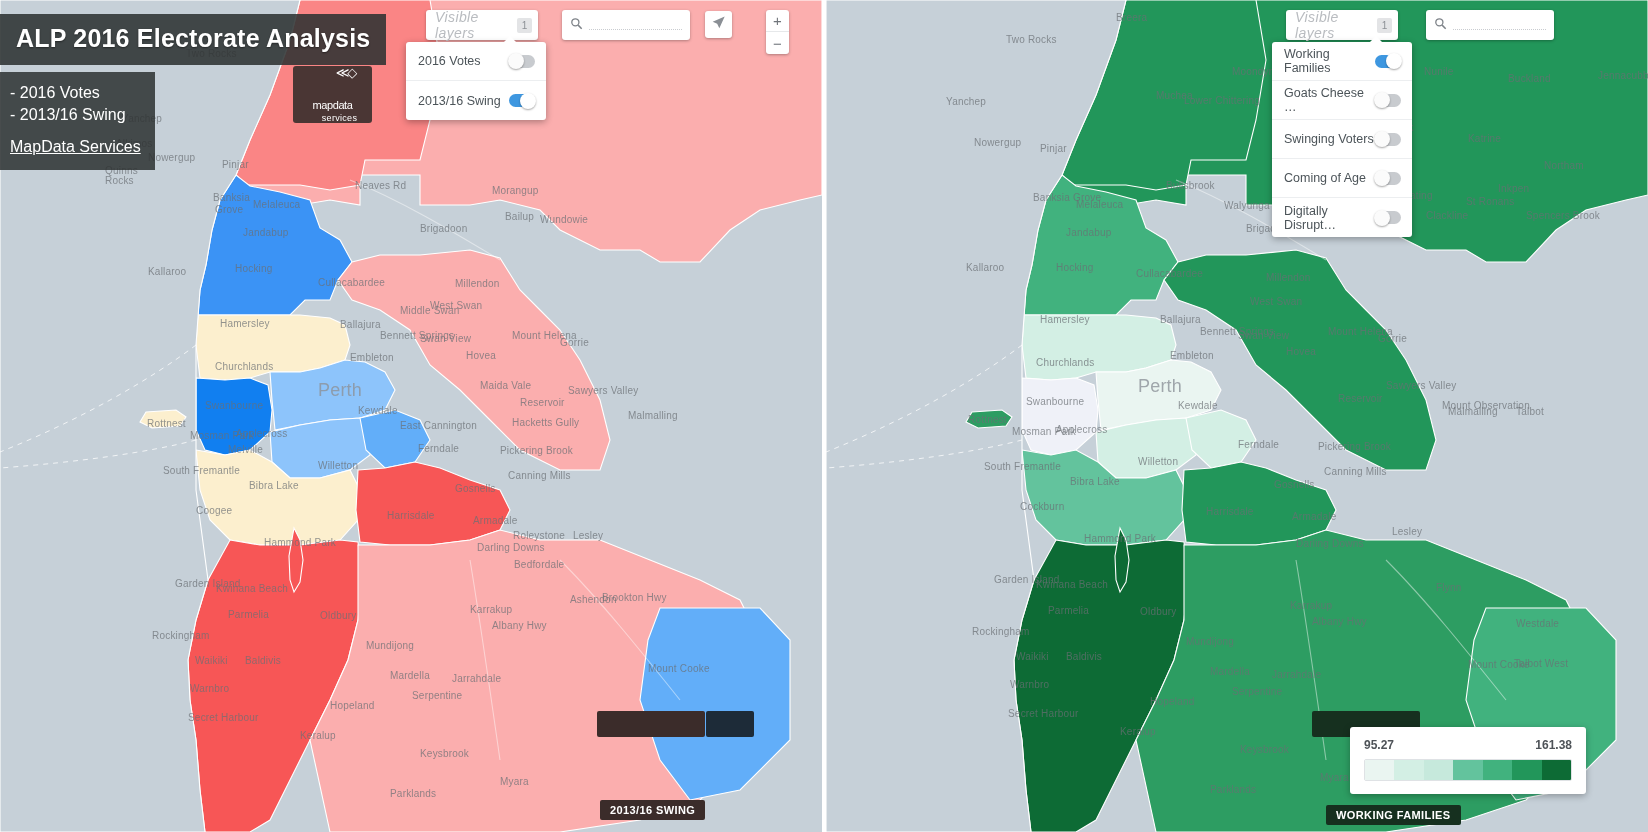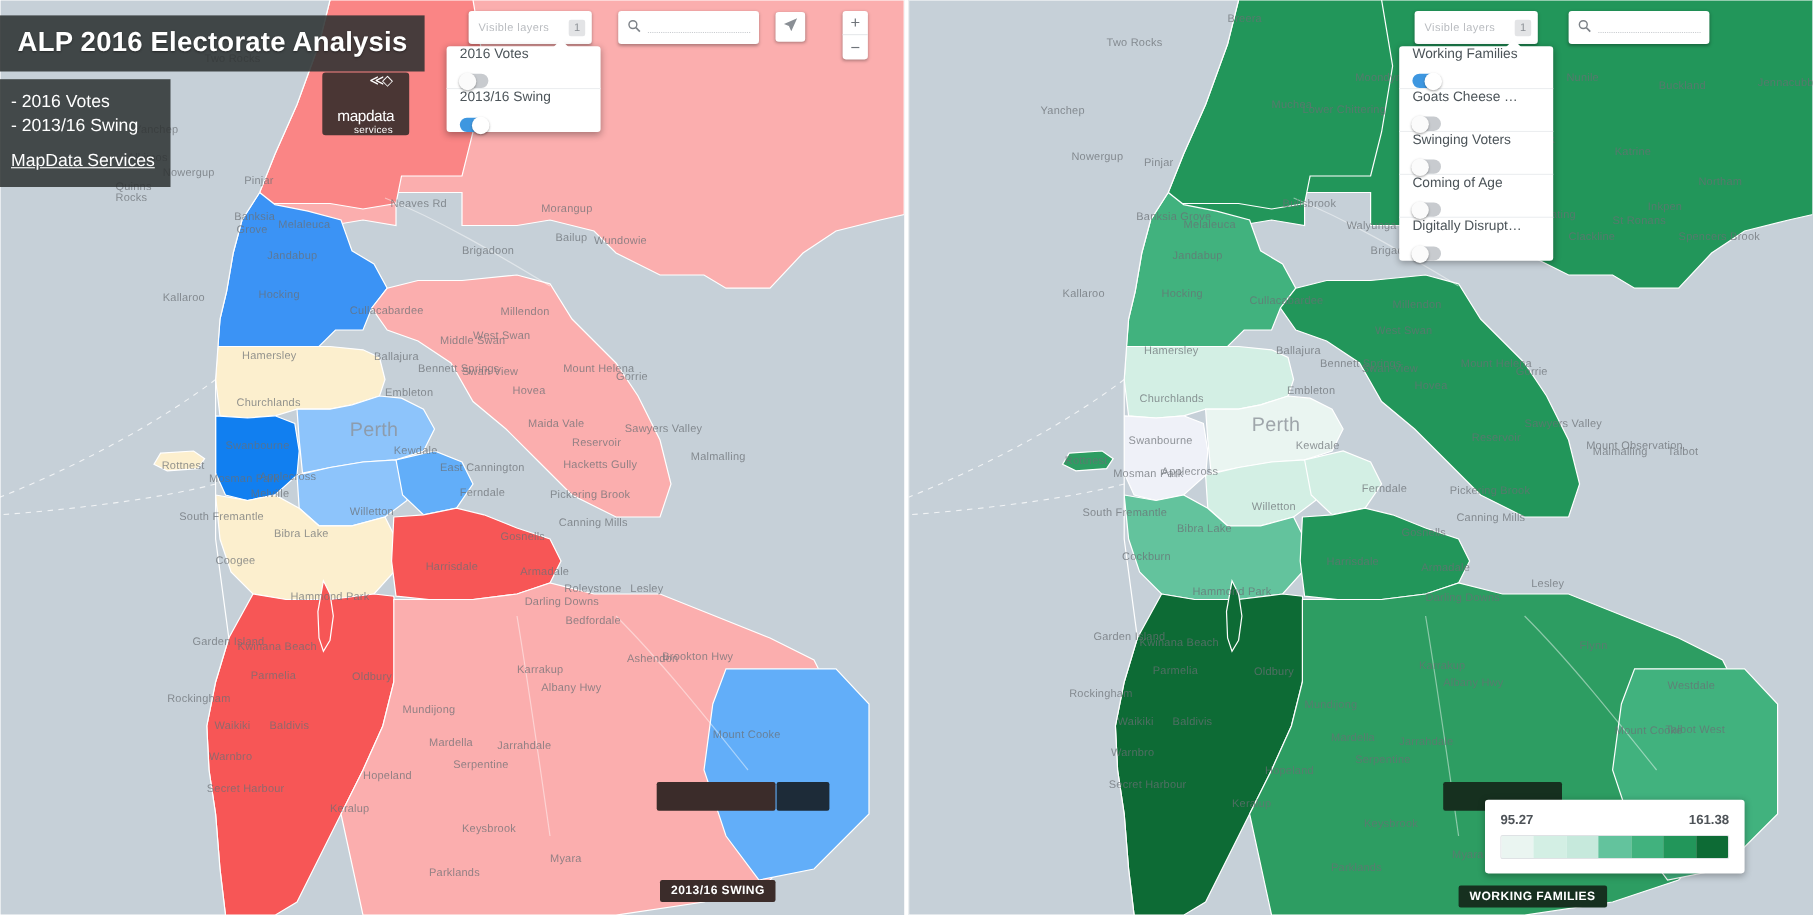--- a/index.html
+++ b/index.html
@@ -65,50 +65,50 @@
   }
 
   
   .logo-box {
     position: absolute; z-index: 40; left: 293px; top: 66px;
     width: 79px; height: 57px; background: #4a3634;
     border-radius: 3px; color: #fff; text-align: center;
     display: flex; flex-direction: column; align-items: center; justify-content: center;
   }
   .logo-box .chev { font-size: 13px; line-height: 11px; letter-spacing: -2px; margin-left: 26px; }
-  .logo-box .lg1 { font-size: 14px; line-height: 16px; letter-spacing: -.4px; margin-top: 19px; }
+  .logo-box .lg1 { font-size: 11px; line-height: 16px; letter-spacing: -.4px; margin-top: 19px; }
   .logo-box .lg2 { font-size: 9px; line-height: 10px; letter-spacing: .3px; margin-left: 14px; }
 
   
   .layers-select {
     position: absolute; z-index: 55;
     width: 112px; height: 30px; background: #fff;
     border-radius: 3px; box-shadow: 0 1px 3px rgba(0,0,0,.3);
     display: flex; align-items: center; padding: 0 6px 0 9px;
   }
-  .layers-select .lbl { flex: 1; color: #b9bcc0; font-size: 10px; letter-spacing:.4px; }
+  .layers-select .lbl { flex: 1; color: #b9bcc0; font-size: 14px; letter-spacing:.4px;font-style:italic; }
   .layers-select .cnt {
     background: #e3e4e6; color: #8b8f94; font-size: 10px;
     min-width: 15px; height: 15px; line-height: 15px; text-align: center;
     border-radius: 2px; padding: 0 2px;
   }
 
   .layers-pop {
     position: absolute; z-index: 56;
     width: 140px; background: #fff; border-radius: 3px;
     box-shadow: 0 2px 7px rgba(0,0,0,.32);
   }
   .layers-pop:before {
     content: ""; position: absolute; top: -6px; left: 97px;
     border-left: 7px solid transparent; border-right: 7px solid transparent;
     border-bottom: 7px solid #fff;
   }
   .layers-pop .row {
-    height: 39px; display: flex; 
-    padding: 0 11px 0 12px; border-bottom: 1px solid #eceef0; flex-direction: column;
+    height: 39px; display: flex; align-items: center;
+    padding: 0 11px 0 12px; border-bottom: 1px solid #eceef0;
   }
   .layers-pop .row:last-child { border-bottom: none; }
   .layers-pop .row .nm { flex: 1; font-size: 12.5px; color: #4c5459; }
   .tgl {
     width: 26px; height: 13px; border-radius: 8px;
     background: #c8cbcf; position: relative; flex: none;
   }
   .tgl.on { background: #3e97e0; }
   .tgl:after {
     content:""; position:absolute; top:-1.5px; left:-1px;

